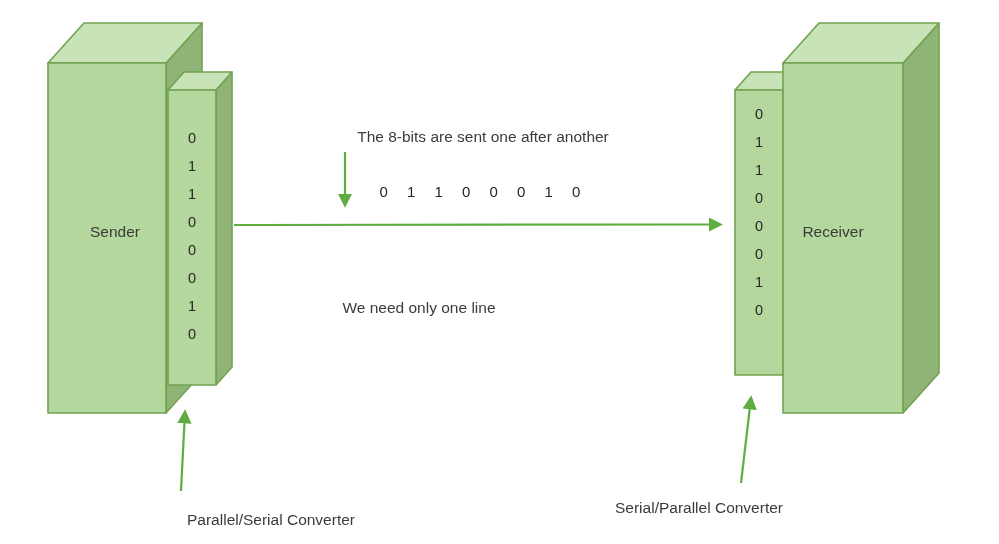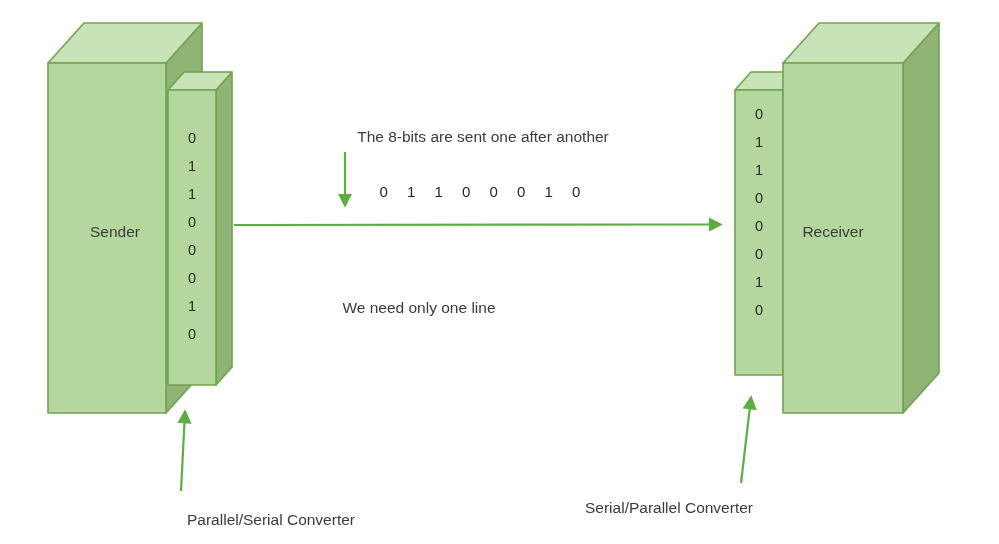--- a/index.html
+++ b/index.html
@@ -63,21 +63,21 @@
     color: var(--bits-text);
     font-size: 14.5px;
     line-height: 28px;
     white-space: pre-line;
   }
   .bits-left  { left: 168px; top: 124px; }
   .bits-right { left: 735px; top: 100px; }
 
   .converter-label { font-size: 15.5px; }
   .converter-label-left  { left: 121px; top: 499px; width: 300px; margin-top: 12px; }
-  .converter-label-right { left: 519px; top: 499px; width: 300px; }
+  .converter-label-right { left: 549px; top: 499px; width: 300px; }
 </style>
 </head>
 <body>
 
 <div class="stage">
 
   <svg width="999" height="544" viewBox="0 0 999 544">
     <defs>
       <marker id="ah" markerUnits="strokeWidth" markerWidth="6.5" markerHeight="6.5" refX="5.2" refY="3.25" orient="auto">
         <path d="M0,0 L6.5,3.25 L0,6.5 Z" class="arrow-head"></path>

